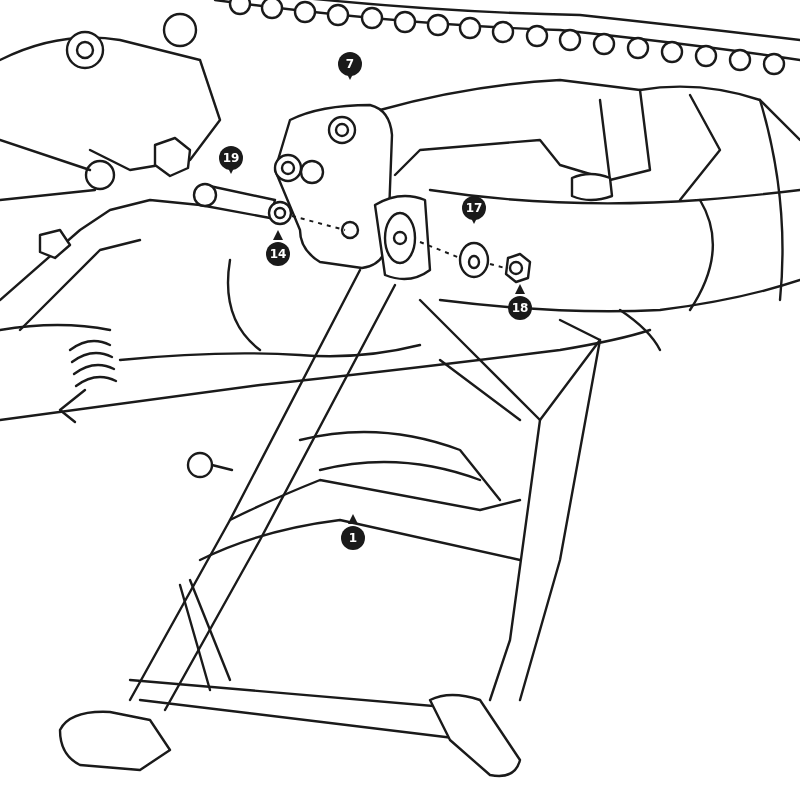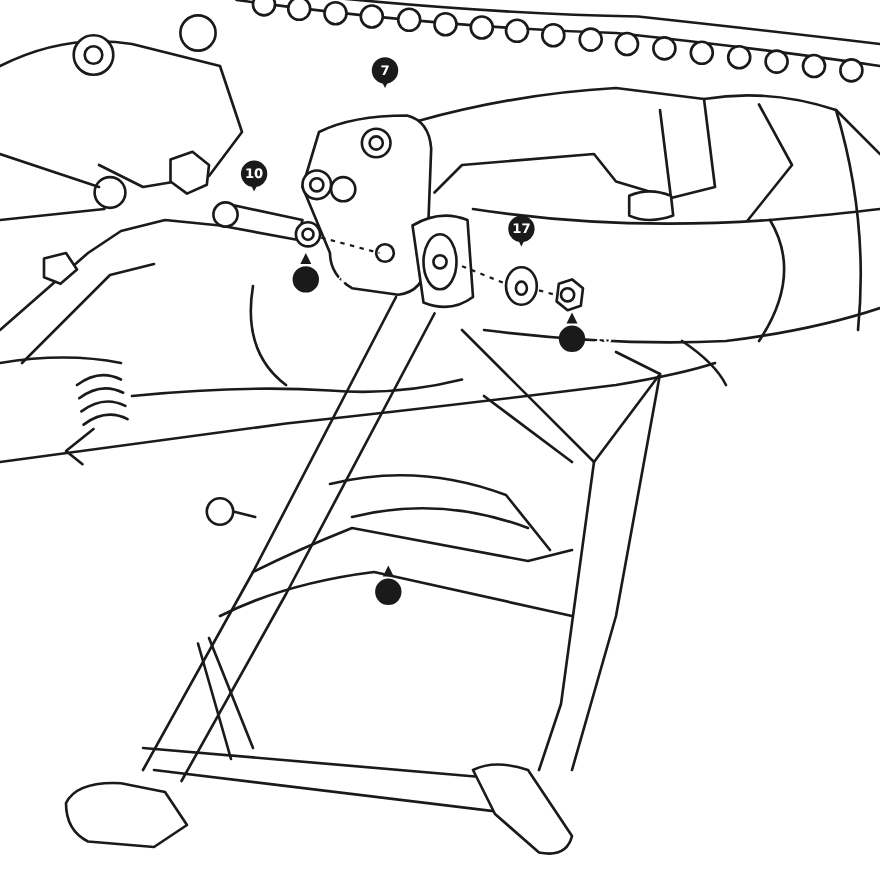--- a/index.html
+++ b/index.html
@@ -8,21 +8,21 @@
   .ln{fill:none;stroke:#1a1a1a;stroke-width:2.4;stroke-linecap:round;stroke-linejoin:round;}
   .fl{fill:#fff;stroke:#1a1a1a;stroke-width:2.4;stroke-linejoin:round;}
   .dash{fill:none;stroke:#1a1a1a;stroke-width:2;stroke-dasharray:4 5;}
   .callout{position:absolute;width:24px;height:30px;transform:translate(-12px,-30px);}
   .callout .pin{position:absolute;left:0;top:0;width:24px;height:24px;border-radius:50%;background:#1a1a1a;}
   .callout .tip{position:absolute;left:7px;top:18px;width:0;height:0;border-left:5px solid transparent;border-right:5px solid transparent;border-top:10px solid #1a1a1a;}
   .callout .num{position:absolute;left:0;top:0;width:24px;height:24px;line-height:24px;text-align:center;color:#fff;font-family:"DejaVu Sans",sans-serif;font-weight:bold;font-size:12px;}
   .callout.up .tip{top:-6px;border-top:none;border-bottom:10px solid #1a1a1a;}
   .callout.up{transform:translate(-12px,0);}
   .callout.up .pin{top:6px;}
-  .callout.up .num{top:6px;padding-left:28px;}
+  .callout.up .num{top:6px;}
 </style>
 </head>
 <body>
 
 <div id="stage">
   <svg class="art" viewBox="0 0 800 800">
 
     <g>
       <path class="ln" d="M215 0 Q400 25 560 30 Q700 45 800 60"></path>
       <path class="ln" d="M230 -10 Q420 12 580 15 Q700 28 800 40"></path>
@@ -137,35 +137,35 @@
   </svg>
 
   <div class="callout" style="left:350px;top:82px;">
     <div class="pin"></div>
       <div class="tip"></div>
     <span class="num">7</span>
   </div>
   <div class="callout" style="left:231px;top:176px;">
     <div class="pin"></div>
       <div class="tip"></div>
-    <span class="num">10</span>
+    <span class="num">19</span>
   </div>
   <div class="callout up" style="left:278px;top:236px;">
     <div class="tip"></div>
       <div class="pin"></div>
     <span class="num">14</span>
   </div>
   <div class="callout" style="left:474px;top:226px;">
     <div class="pin"></div>
       <div class="tip"></div>
     <span class="num">17</span>
   </div>
   <div class="callout up" style="left:520px;top:290px;">
     <div class="tip"></div>
       <div class="pin"></div>
-    <span class="num">16</span>
+    <span class="num">18</span>
   </div>
   <div class="callout up" style="left:353px;top:520px;">
     <div class="tip"></div>
       <div class="pin"></div>
     <span class="num">1</span>
   </div>
 </div>
 
 </body></html>

